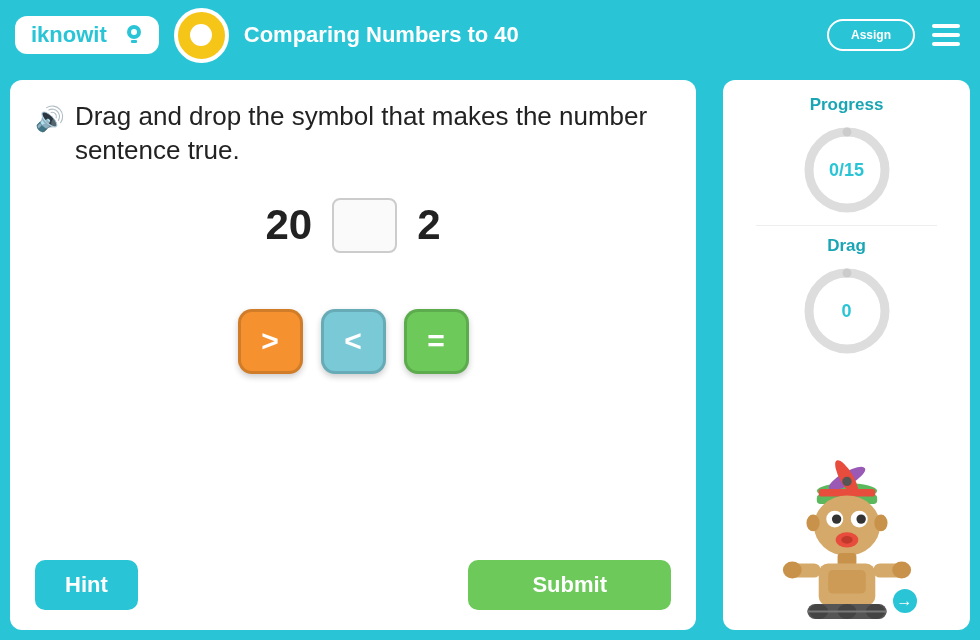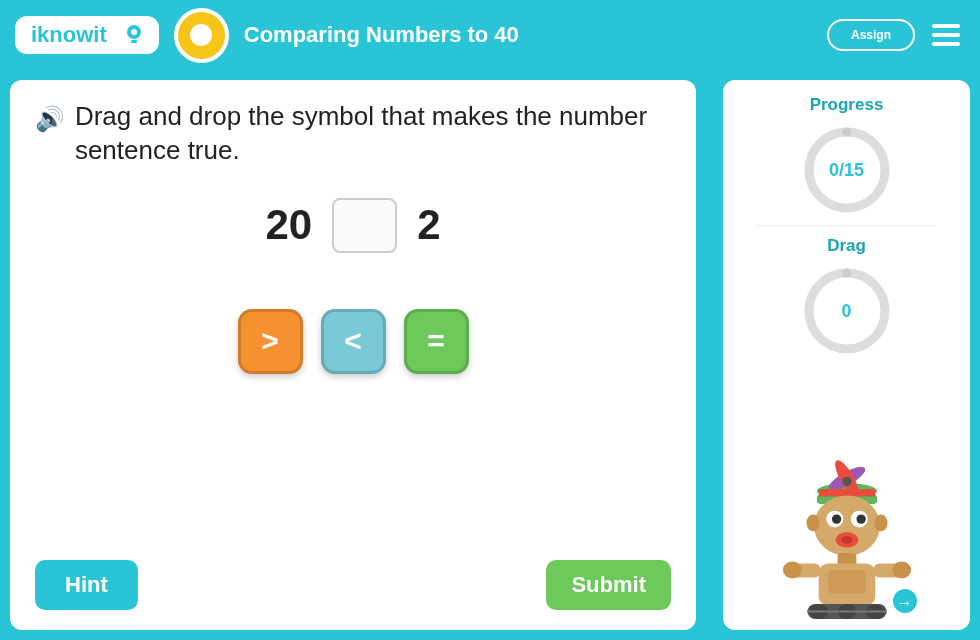--- a/index.html
+++ b/index.html
@@ -203,21 +203,21 @@
       cursor: pointer;
     }
 
     .submit-btn {
       background: #6dc95a;
       color: white;
       font-size: 22px;
       font-weight: bold;
       border: none;
       border-radius: 10px;
-      padding: 12px 25px;
+      padding: 12px 64px;
       cursor: pointer;
     }
 
     
     .right-panel {
       width: 247px;
       display: flex;
       flex-direction: column;
       align-items: center;
       gap: 10px;

